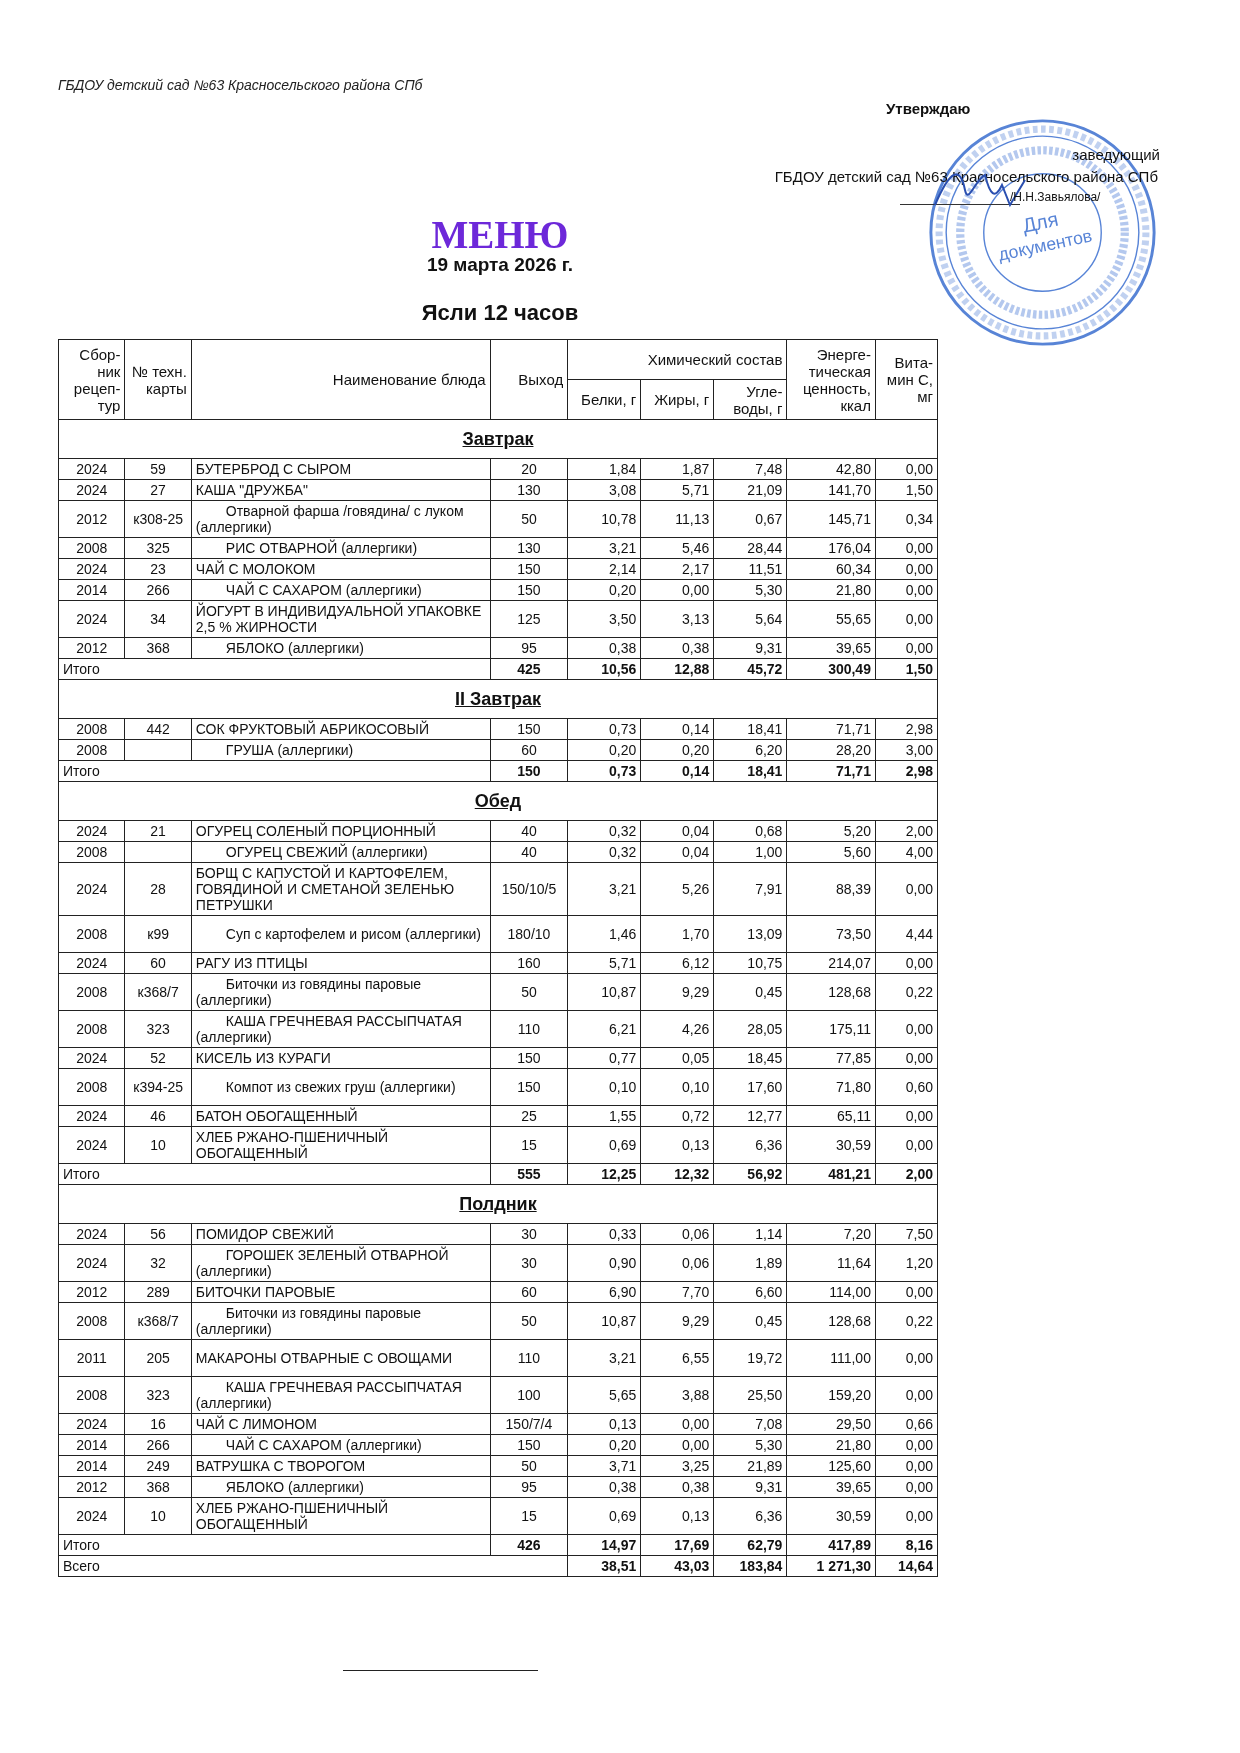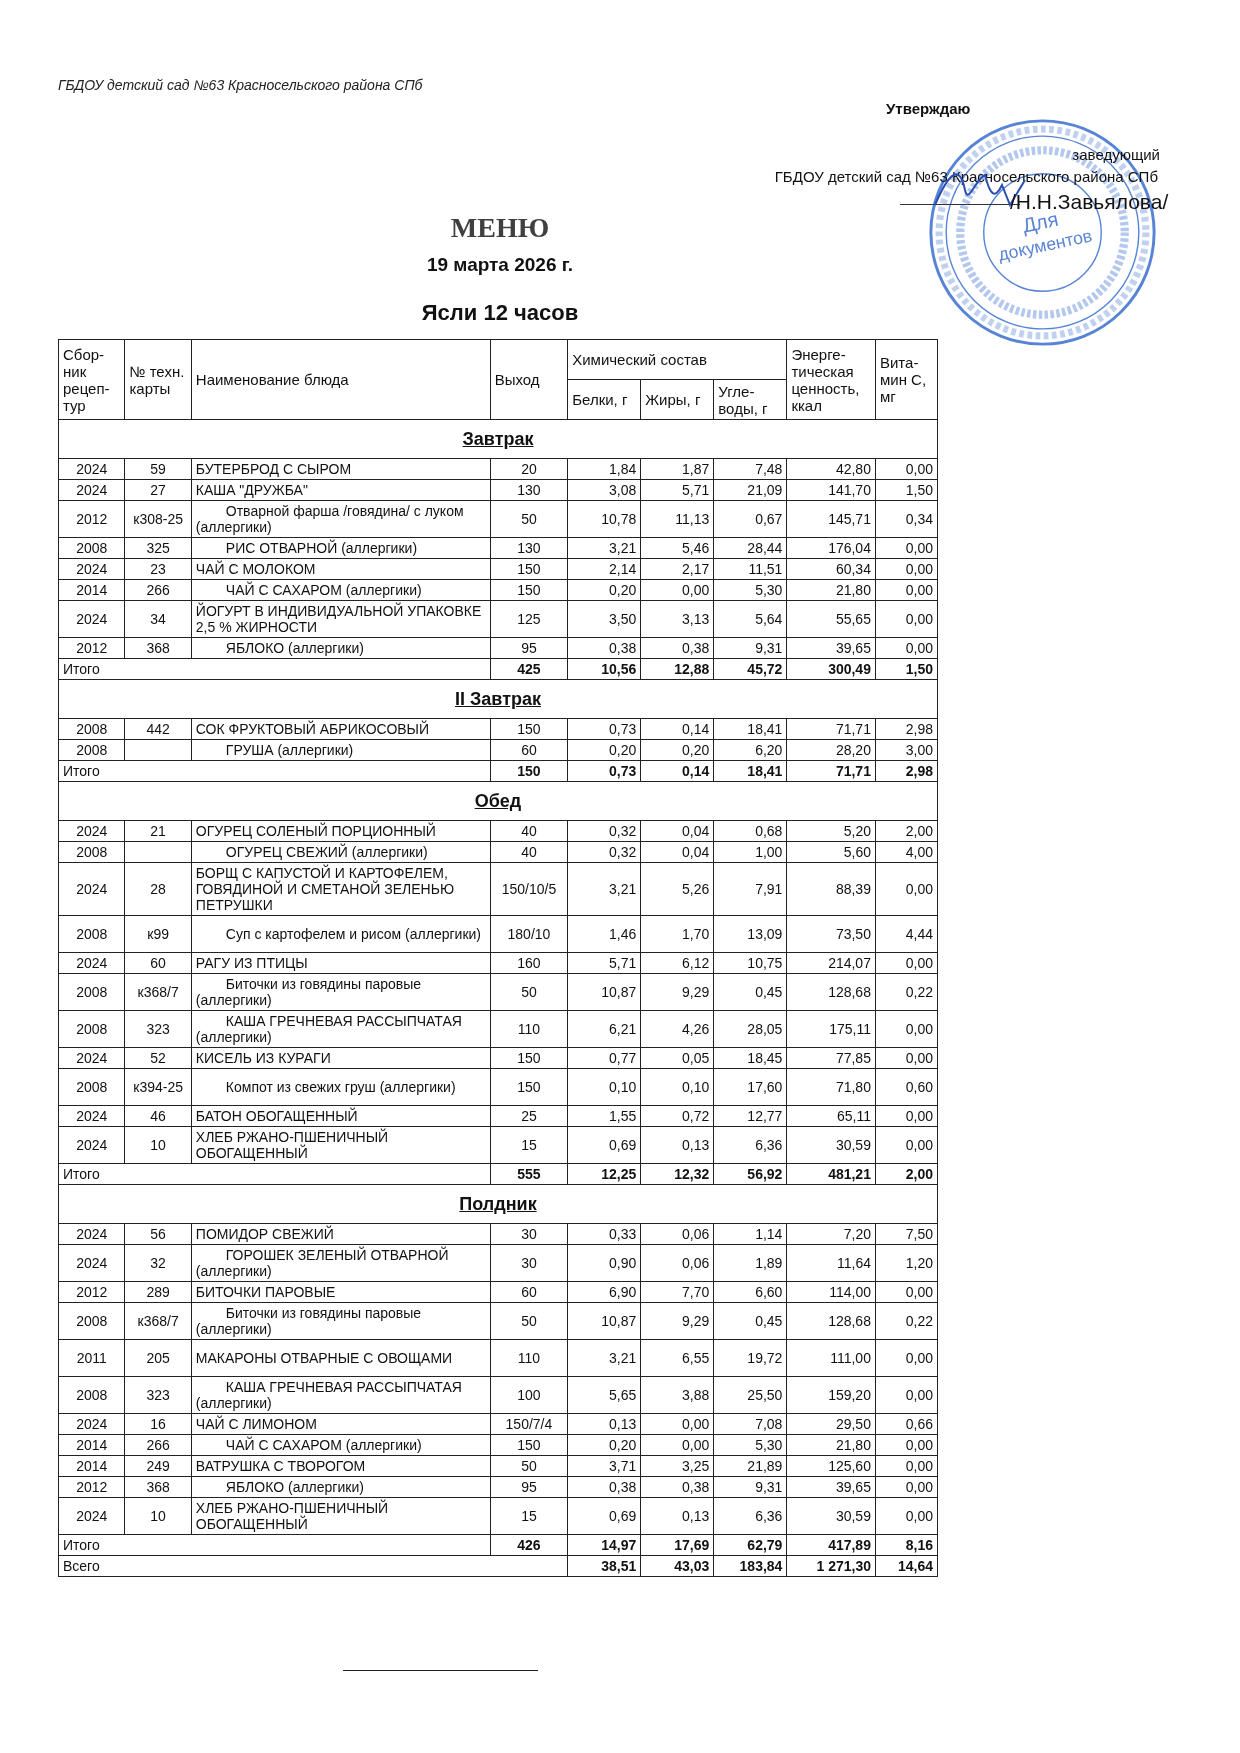--- a/index.html
+++ b/index.html
@@ -3,31 +3,31 @@
 <meta charset="utf-8">
 <style>
   html, body { margin: 0; padding: 0; background: #ffffff; }
   body { width: 1240px; height: 1753px; position: relative; overflow: hidden;
          font-family: "Liberation Sans", sans-serif; color: #111; }
   .org-top { position: absolute; left: 58px; top: 77px; font-size: 14px; font-style: italic; color: #222; }
   .approve { position: absolute; left: 886px; top: 100px; font-size: 15px; font-weight: bold; }
   .head-role { position: absolute; left: 1000px; top: 146px; font-size: 15px; width: 160px; text-align: right; }
   .head-org { position: absolute; left: 600px; top: 168px; font-size: 15px; width: 558px; text-align: right; }
   .sign-line { position: absolute; left: 900px; top: 204px; width: 120px; border-bottom: 1px solid #333; }
-  .head-name { position: absolute; left: 1010px; top: 190px; font-size: 21px; text-align: center; }
+  .head-name { position: absolute; left: 1010px; top: 190px; font-size: 12px; text-align: center; }
   .signature { position: absolute; left: 930px; top: 160px; width: 110px; height: 55px; }
   .stamp { position: absolute; left: 925px; top: 115px; width: 235px; height: 235px; opacity: 0.85; }
   .title { position: absolute; left: 0; width: 1000px; text-align: center; top: 212px;
-           font-family: "Liberation Serif", serif; font-size: 28px; font-weight: bold; color: #404040; }
+           font-family: "Liberation Serif", serif; font-size: 39px; font-weight: bold; color: #6d28d9; }
   .date { position: absolute; left: 0; width: 1000px; text-align: center; top: 254px; font-size: 19px; font-weight: bold; }
   .group { position: absolute; left: 0; width: 1000px; text-align: center; top: 300px; font-size: 22px; font-weight: bold; }
 
   table.menu { position: absolute; left: 58px; top: 339px; width: 880px; border-collapse: collapse; table-layout: fixed; }
   table.menu td, table.menu th { border: 1px solid #222; font-size: 14px; padding: 1px 4px; line-height: 16px; }
-  table.menu th { font-weight: normal; font-size: 15px; text-align: left; line-height: 17px; }
+  table.menu th { font-weight: normal; font-size: 15px; text-align: right; line-height: 17px; }
   .c-yr { width: 60px; } .c-tk { width: 60px; } .c-nm { width: 270px; } .c-out { width: 70px; }
   .c-b { width: 66px; } .c-f { width: 66px; } .c-u { width: 66px; } .c-e { width: 80px; } .c-v { width: 56px; }
   td.ctr { text-align: center; }
   td.num { text-align: right; }
   td.nm { text-align: left; }
   td.nm.indent { text-indent: 30px; }
   tr.section td { text-align: center; font-weight: bold; font-size: 18px; height: 30px; padding: 4px; text-decoration: underline; }
   tr.total td { font-weight: bold; }
   tr.total td.lbl { font-weight: normal; }
   tr.r1 td { height: 18px; }

